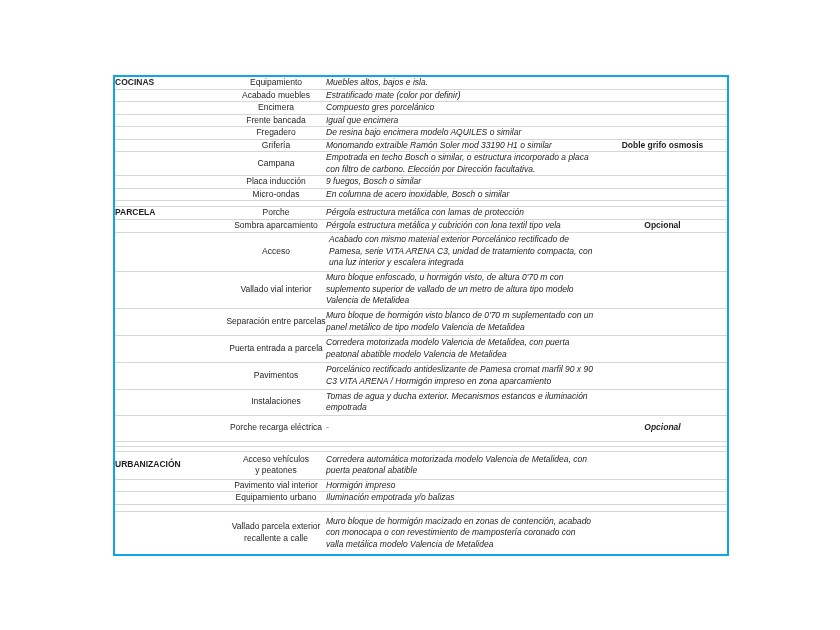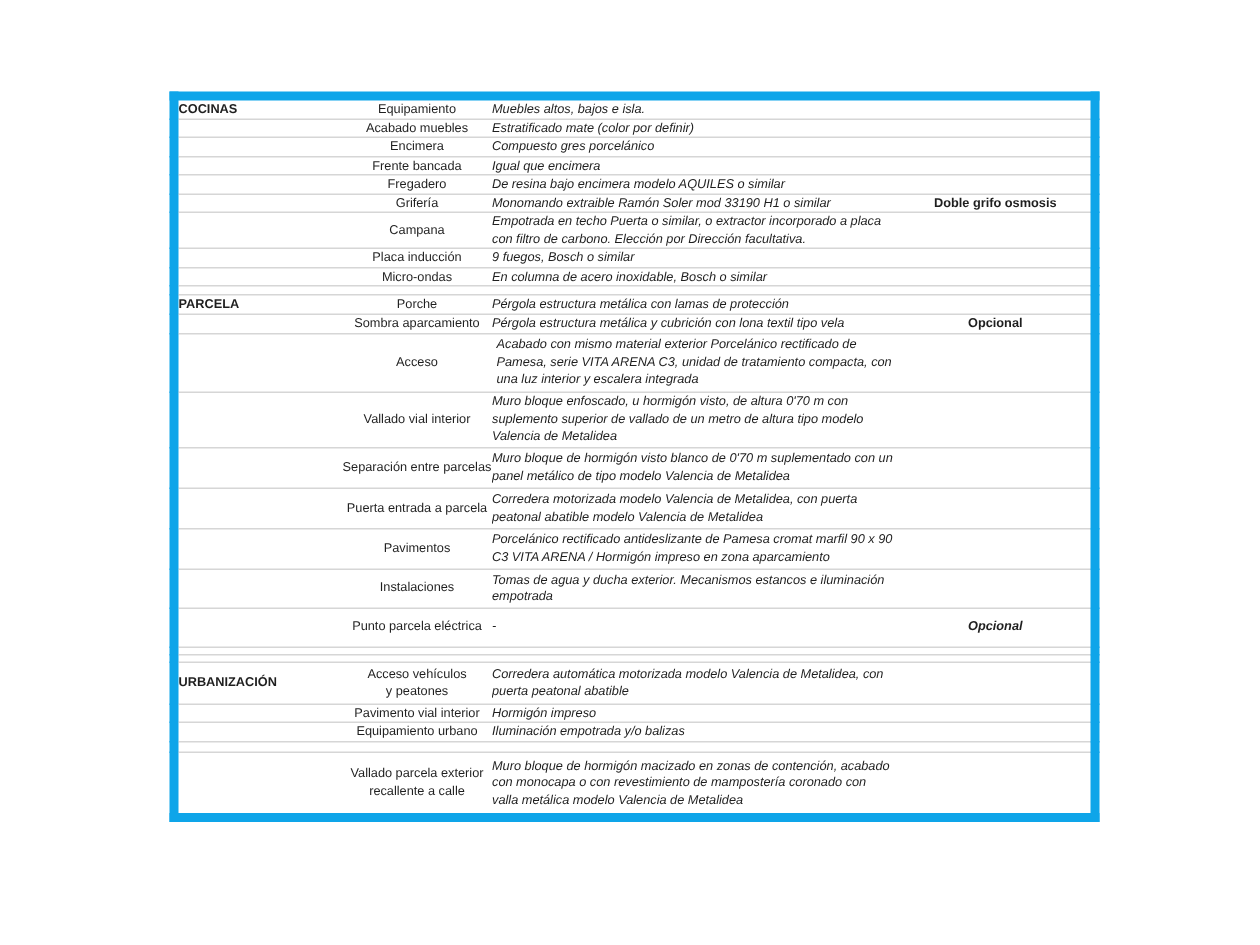--- a/index.html
+++ b/index.html
@@ -10,25 +10,25 @@
     font-family: "Liberation Sans", sans-serif;
     overflow: hidden;
   }
   .page {
     position: relative;
     width: 840px; height: 630px;
     background: #ffffff;
   }
   table.specs {
     position: absolute;
-    left: 113px; top: 61px;
+    left: 113px; top: 75px;
     width: 614px;
     border-collapse: collapse;
     table-layout: fixed;
-    border: 6px solid #0ea5e9;
+    border: 2px solid #0ea5e9;
   }
   table.specs td {
     border-bottom: 1px solid #d6d6d6;
     font-size: 8.5px;
     line-height: 11.5px;
     color: #1f1f1f;
     vertical-align: middle;
     padding: 0;
     overflow: hidden;
   }
@@ -106,21 +106,21 @@
         </tr>
         <tr style="height: 12px;">
           <td class="sec"></td>
           <td class="item">Grifería</td>
           <td class="desc">Monomando extraible Ramón Soler mod 33190 H1 o similar</td>
           <td class="note">Doble grifo osmosis</td>
         </tr>
         <tr style="height: 24px;">
           <td class="sec"></td>
           <td class="item">Campana</td>
-          <td class="desc">Empotrada en techo Puerta o similar, o extractor incorporado a placa
+          <td class="desc">Empotrada en techo Bosch o similar, o estructura incorporado a placa
 con filtro de carbono. Elección por Dirección facultativa.</td>
           <td class="note"></td>
         </tr>
         <tr style="height: 12px;">
           <td class="sec"></td>
           <td class="item">Placa inducción</td>
           <td class="desc">9 fuegos, Bosch o similar</td>
           <td class="note"></td>
         </tr>
         <tr style="height: 12px;">
@@ -183,21 +183,21 @@
         </tr>
         <tr style="height: 26px;">
           <td class="sec"></td>
           <td class="item">Instalaciones</td>
           <td class="desc">Tomas de agua y ducha exterior. Mecanismos estancos e iluminación
 empotrada</td>
           <td class="note"></td>
         </tr>
         <tr style="height: 26px;">
           <td class="sec"></td>
-          <td class="item">Punto parcela eléctrica</td>
+          <td class="item">Porche recarga eléctrica</td>
           <td class="desc">-</td>
           <td class="note italic">Opcional</td>
         </tr>
         <tr class="spacer">
           <td colspan="4" style="height: 5px;"></td>
         </tr>
         <tr class="spacer">
           <td colspan="4" style="height: 5px;"></td>
         </tr>
         <tr style="height: 28px;">

